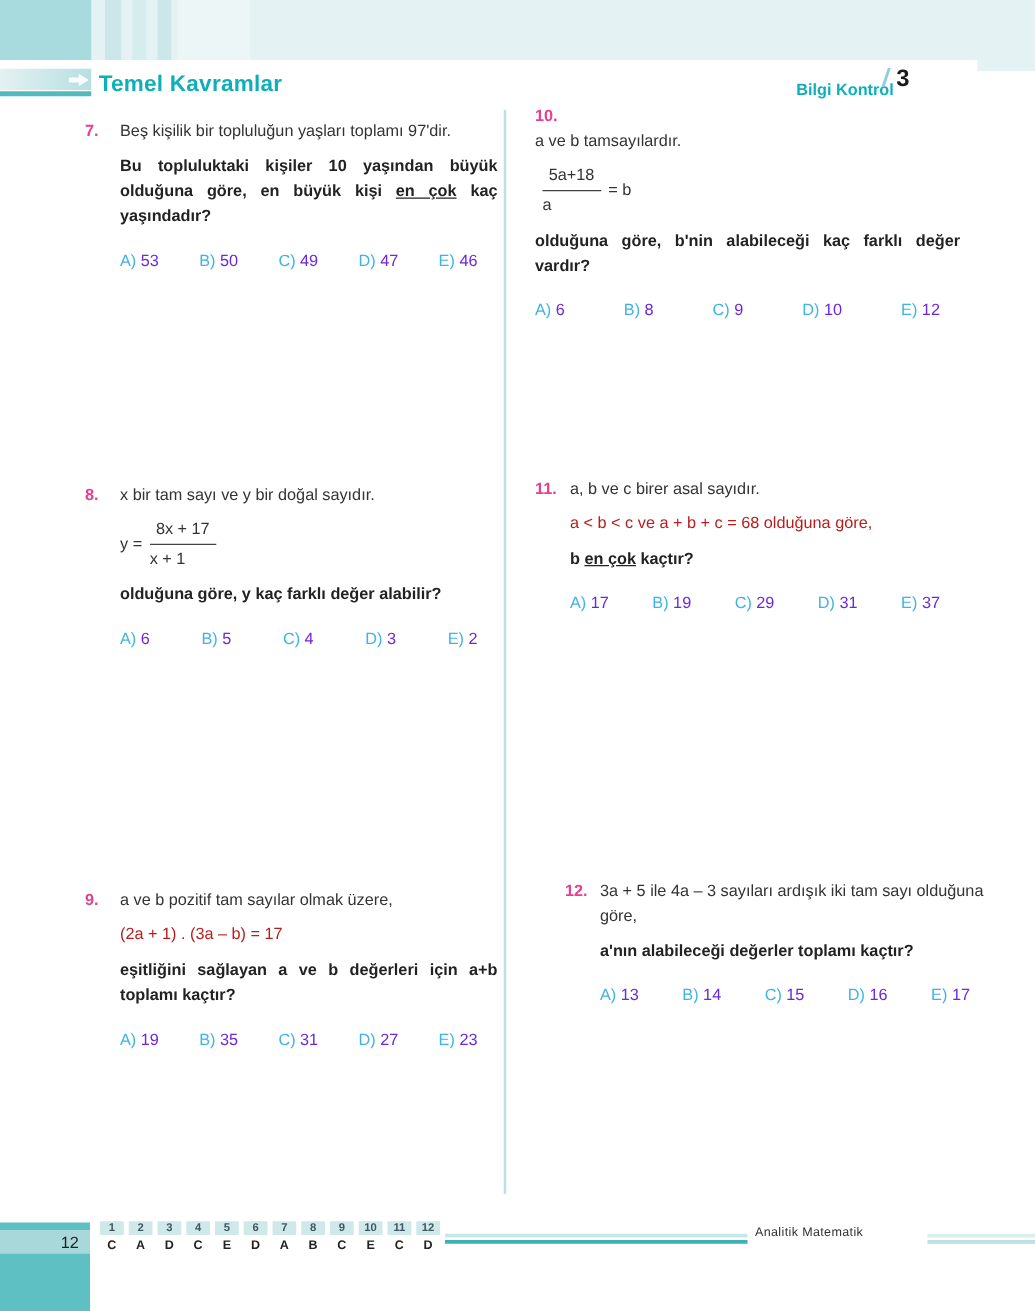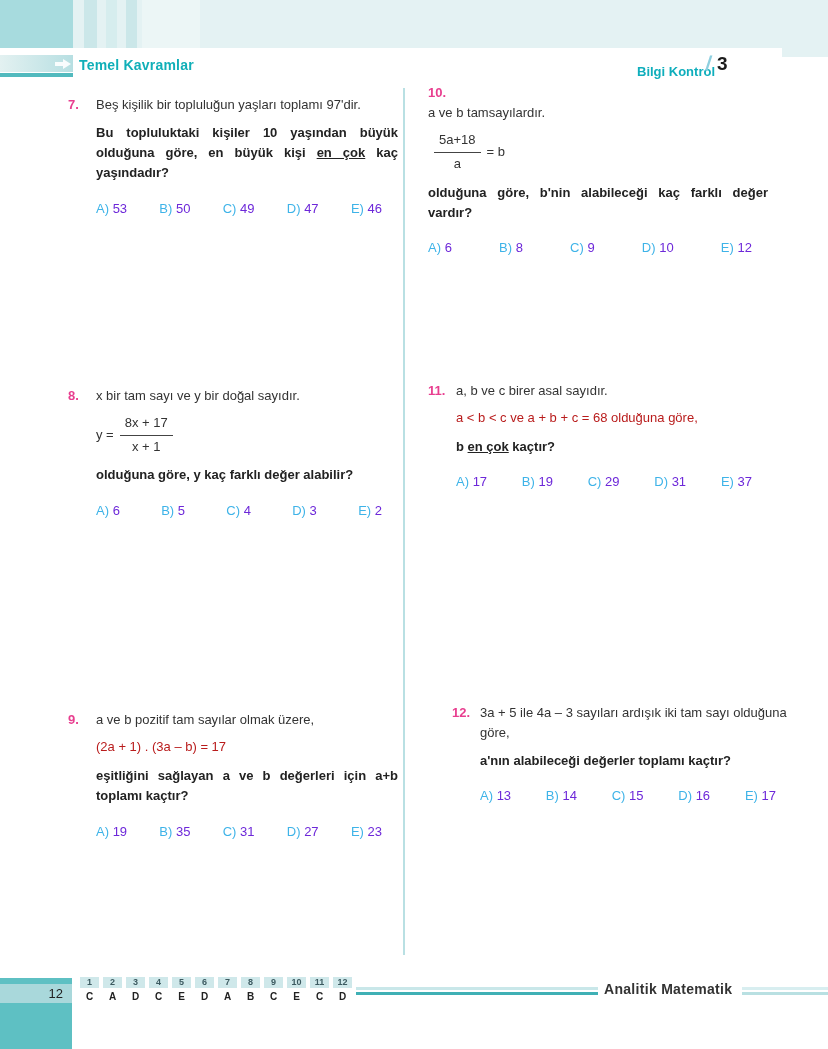--- a/index.html
+++ b/index.html
@@ -14,34 +14,34 @@
   .vbar { position:absolute; top:0; height:48px; }
   .vbar1 { left:84px; width:13px; background:#cbe7e9; }
   .vbar2 { left:106px; width:11px; background:#d6edee; }
   .vbar3 { left:126px; width:11px; background:#cbe7e9; }
   .vbar4 { left:142px; width:58px; background:#ecf6f6; }
   .top-right-tab { position:absolute; left:782px; top:48px; width:46px; height:9px; background:#e4f2f3; }
   
   .header-bar { position:absolute; left:0; top:55px; width:73px; height:17px;
     background:linear-gradient(to right,#e3f1f1,#b7dfe2); display:flex; align-items:center; justify-content:flex-end; padding-right:2px; }
   .header-underline { position:absolute; left:0; top:73px; width:73px; height:4px; background:#52babe; }
-  .section-title { position:absolute; left:79px; top:57px; font-size:14px; font-weight:bold; color:#10afb8; letter-spacing:0.2px; }
+  .section-title { position:absolute; left:79px; top:57px; font-size:18px; font-weight:bold; color:#10afb8; letter-spacing:0.2px; }
   .kontrol-label { position:absolute; left:637px; top:64px; font-size:13px; font-weight:bold; color:#0faebc; }
   .kontrol-slash { position:absolute; left:706px; top:52px; font-size:20px; font-weight:bold; color:#8ecfdf; transform:skewX(-8deg); }
   .kontrol-number { position:absolute; left:717px; top:53px; font-size:19px; font-weight:bold; color:#1b1b1b; }
   
   .divider { position:absolute; left:403px; top:88px; width:2px; height:867px; background:#b9e0e3; }
   
   .question { position:absolute; display:flex; font-size:13px; line-height:1.55; }
   .qnum { flex:none; width:28px; font-weight:bold; color:#e83e8f; }
   .qbody { flex:1; }
   .intro { color:#333; margin-bottom:7px; }
   .equation { color:#b91c1c; margin:7px 0 9px; }
   .formula { color:#333; margin:6px 0 8px; display:flex; align-items:center; gap:6px; }
-  .frac { display:inline-block; text-align:center; vertical-align:middle; }
+  .frac { display:inline-block; text-align:left; vertical-align:middle; }
   .frac .num { display:block; border-bottom:1.5px solid #444; padding:0 5px 2px; }
   .frac .den { display:block; padding-top:1px; }
   .stem { font-weight:bold; color:#222; margin:8px 0 0; text-align:justify; }
   .stem .ul { text-decoration:underline; }
   .options { display:flex; justify-content:space-between; margin-top:15px; padding-right:16px; }
   .opt { white-space:nowrap; }
   .opt .letter { color:#3eb3e8; }
   .opt .val { color:#6d28d9; }
   
   .bottom-block { position:absolute; left:0; top:978px; width:72px; height:71px; background:#5ec0c3; }
@@ -51,21 +51,21 @@
   .ak-cell { width:19px; text-align:center; }
   .ak-no { display:block; background:#cfe8ea; font-size:9px; font-weight:bold; color:#3c5a60; height:11px; line-height:11px; }
   .ak-ans { display:block; margin-top:3px; font-size:10px; font-weight:bold; color:#222; }
   .fline { position:absolute; }
   .fline .l1 { height:3px; background:#c9e7e9; }
   .fline .l2 { height:3px; background:#3fb0b5; margin-top:2px; }
   .fline-left { left:356px; top:987px; width:242px; }
   .fline-right { left:742px; top:987px; width:86px; }
   .fline-right .l1 { background:#d8eef0; }
   .fline-right .l2 { background:#b9e0e2; }
-  .book-title { position:absolute; left:604px; top:981px; font-size:14px; font-weight:bold; color:#333; letter-spacing:0.3px; }
+  .book-title { position:absolute; left:604px; top:981px; font-size:10px; font-weight:normal; color:#333; letter-spacing:0.3px; }
 </style>
 </head>
 <body>
 
 <div class="page">
 
   <div class="top-band">
     <div class="teal-square"></div>
     <div class="vbar vbar1"></div>
     <div class="vbar vbar2"></div>

